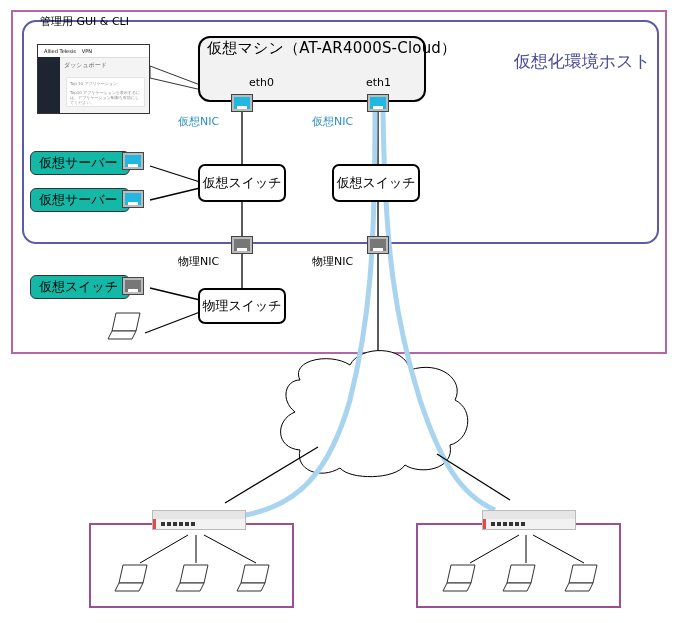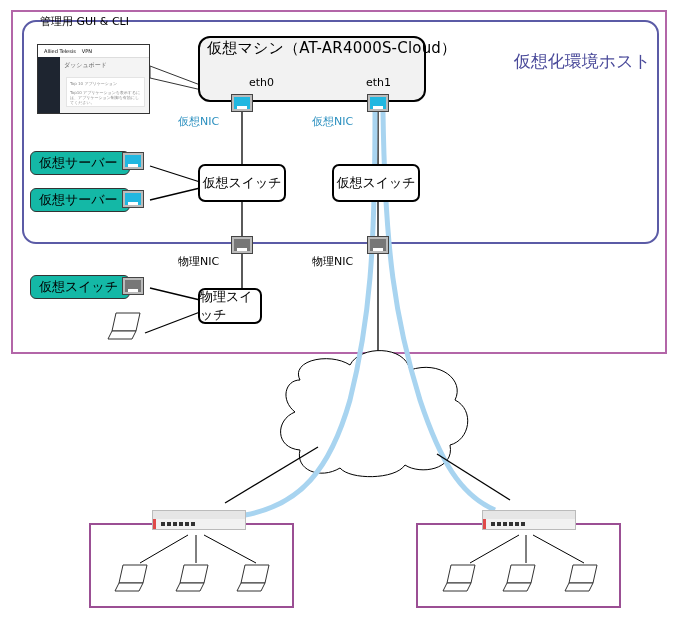--- a/index.html
+++ b/index.html
@@ -120,21 +120,21 @@
 <div class="abs nic gray" style="left:367px;top:236px;">
     <div class="in"></div>
   </div>
 <div class="abs phys-lbl" style="left:178px;top:254px;">物理NIC</div>
 <div class="abs phys-lbl" style="left:312px;top:254px;">物理NIC</div>
 
 <div class="abs srv" style="left:30px;top:275px;width:100px;height:24px;">仮想スイッチ</div>
 <div class="abs nic gray" style="left:122px;top:277px;">
     <div class="in"></div>
   </div>
-<div class="abs box" style="left:198px;top:288px;width:64px;height:36px;">物理スイッチ</div>
+<div class="abs box" style="left:198px;top:288px;width:88px;height:36px;">物理スイッチ</div>
 
 <svg width="679" height="623">
   <g transform="translate(108,313)" fill="#fff" stroke="#333" stroke-width="1">
     <polygon points="8,0 32,0 28,18 4,18"></polygon>
       <polygon points="4,18 28,18 24,26 0,26"></polygon>
   </g>
   <g transform="translate(115,565)" fill="#fff" stroke="#333" stroke-width="1">
     <polygon points="8,0 32,0 28,18 4,18"></polygon>
       <polygon points="4,18 28,18 24,26 0,26"></polygon>
   </g>

